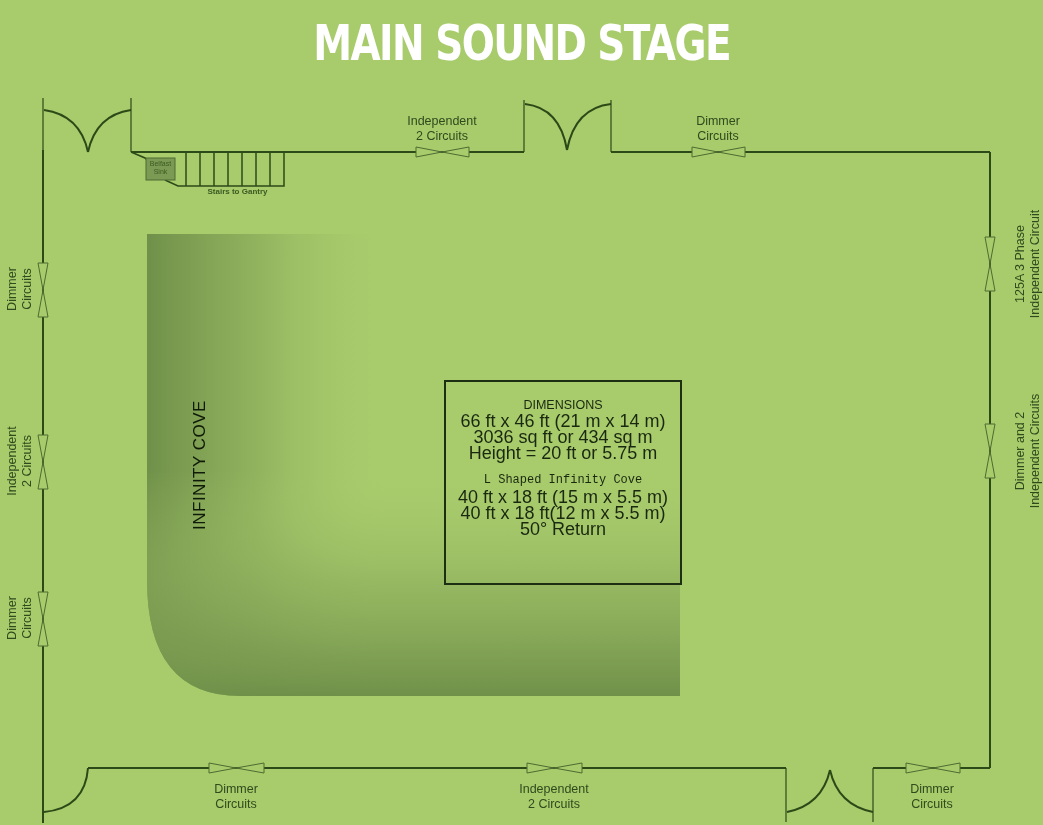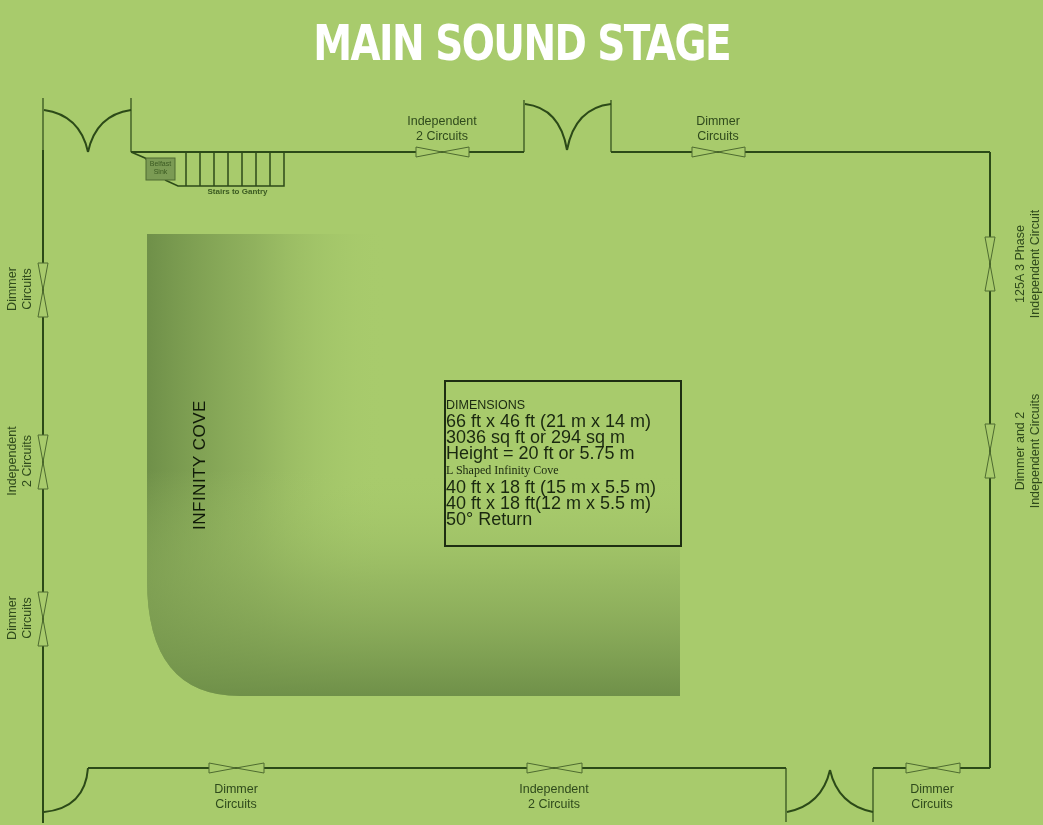--- a/index.html
+++ b/index.html
@@ -26,28 +26,29 @@
       position: absolute;
       font-size: 12.5px; line-height: 15px;
       color: #2f4a1c;
       text-align: center;
       white-space: nowrap;
     }
     .lbl.small { font-size: 7px; line-height: 8px; color: #3b5a22; }
     .lbl.tiny { font-size: 8px; line-height: 9px; color: #3b5a22; }
     .vert { transform: rotate(-90deg); transform-origin: center center; }
     .dim-box {
-      position: absolute; left: 444px; top: 380px; width: 238px; height: 167px;
+      position: absolute; left: 444px; top: 380px; width: 238px; height: 205px;
       border: 2px solid #1e2e12;
       box-sizing: border-box;
+      text-align: center;
       color: #1a2810;
     }
     .dim-box .h { font-size: 12.5px; margin-top: 15px; line-height: 16px; }
     .dim-box .l { font-size: 18px; line-height: 16px; }
-    .dim-box .sub { font-family: Liberation Serif, serif; font-size: 12px; line-height: 18px; }
+    .dim-box .sub { font-family: Liberation Mono, monospace; font-size: 12px; margin-top: 10px; line-height: 18px; }
     .cove-label {
       position: absolute; left: 140px; top: 460px; width: 120px;
       font-size: 17px; color: #101a08;
       transform: rotate(-90deg);
       text-align: center;
       white-space: nowrap;
       letter-spacing: 0.5px;
     }
   </style>
 </head>
@@ -193,18 +194,18 @@
 <div class="lbl vert" style="left:958px; top:436px; width:140px;">
   <div>Dimmer and 2</div>
     <div>Independent Circuits</div>
 </div>
 
 <div class="cove-label">INFINITY COVE</div>
 
 <div class="dim-box">
   <div class="h">DIMENSIONS</div>
   <div class="l">66 ft x 46 ft (21 m x 14 m)</div>
-  <div class="l">3036 sq ft or 294 sq m</div>
+  <div class="l">3036 sq ft or 434 sq m</div>
   <div class="l">Height = 20 ft or 5.75 m</div>
   <div class="sub">L Shaped Infinity Cove</div>
   <div class="l">40 ft x 18 ft (15 m x 5.5 m)</div>
   <div class="l">40 ft x 18 ft(12 m x 5.5 m) 50° Return</div>
 </div>
 
 </body></html>

